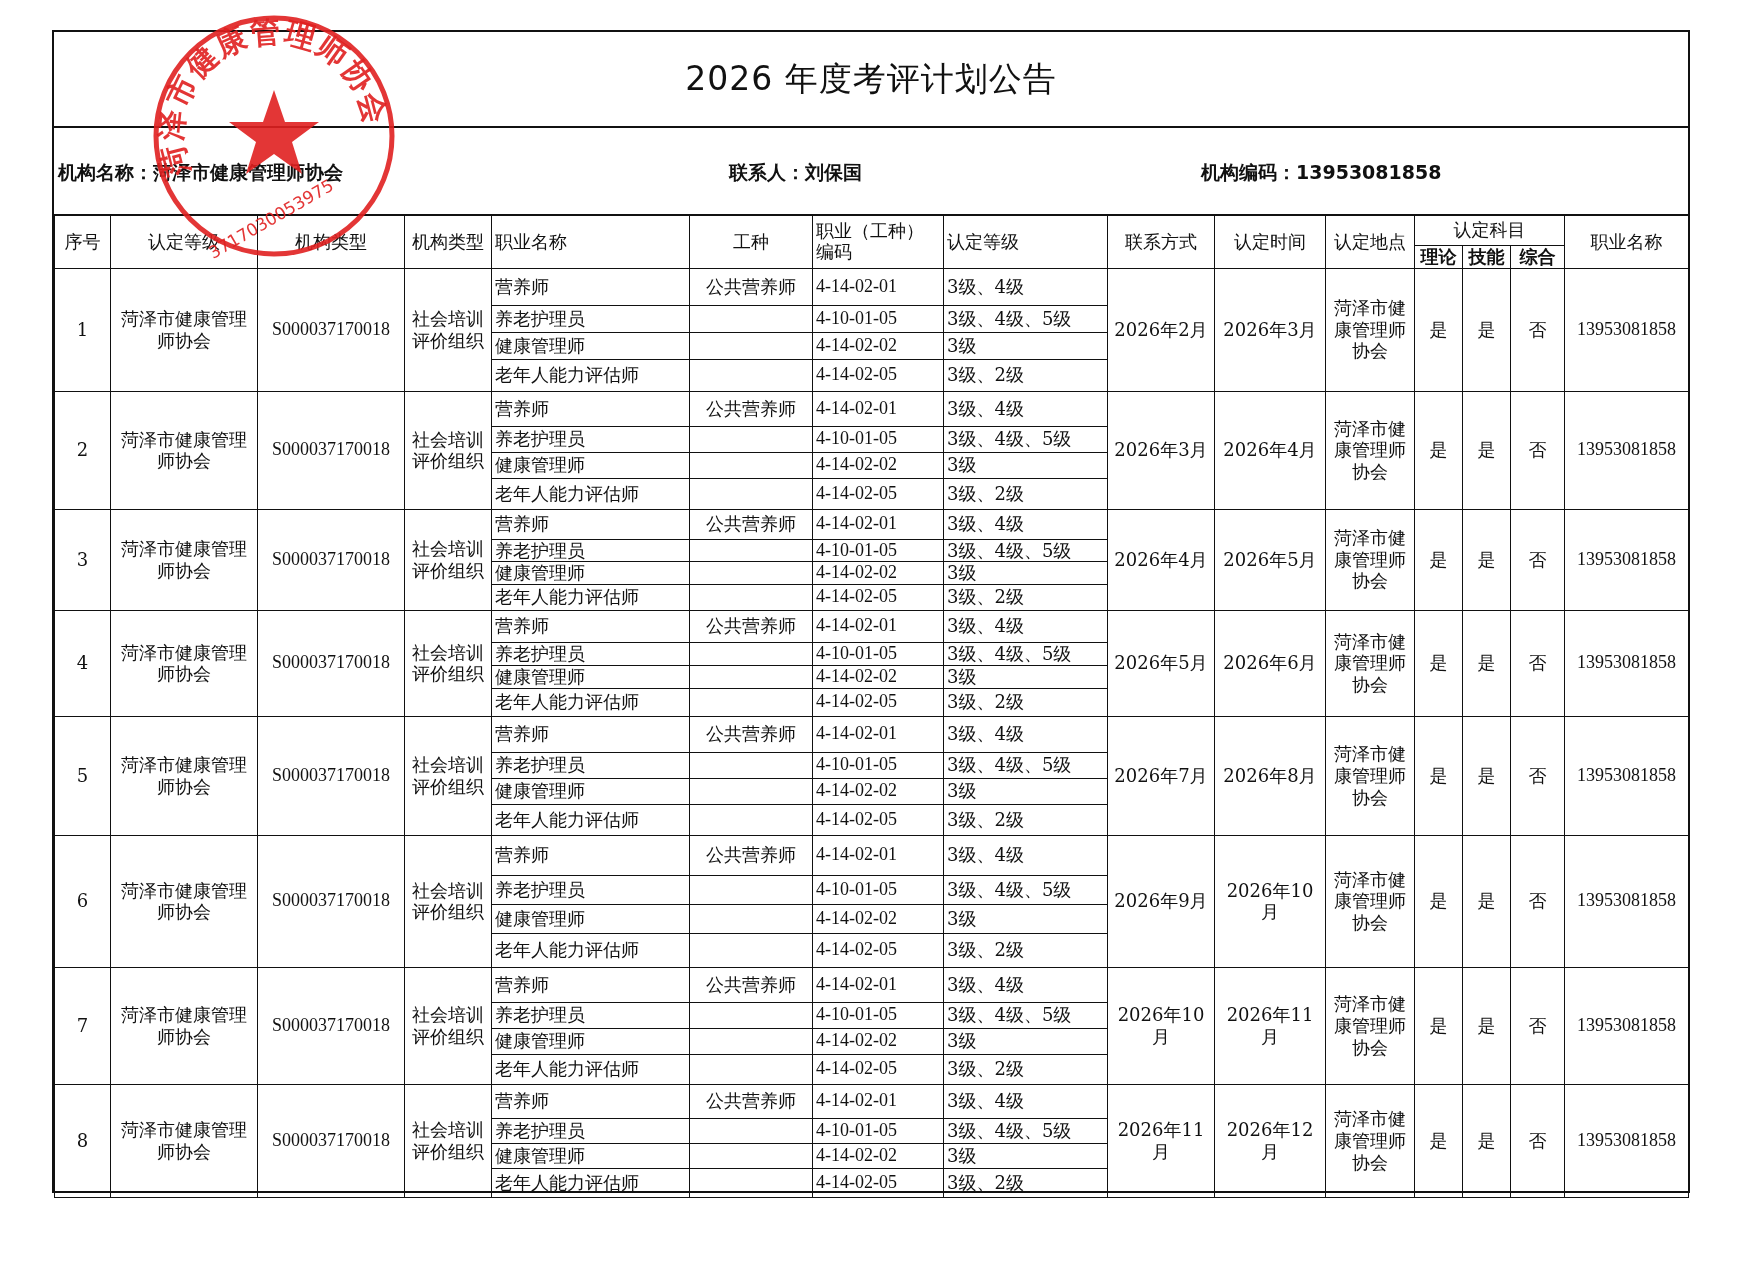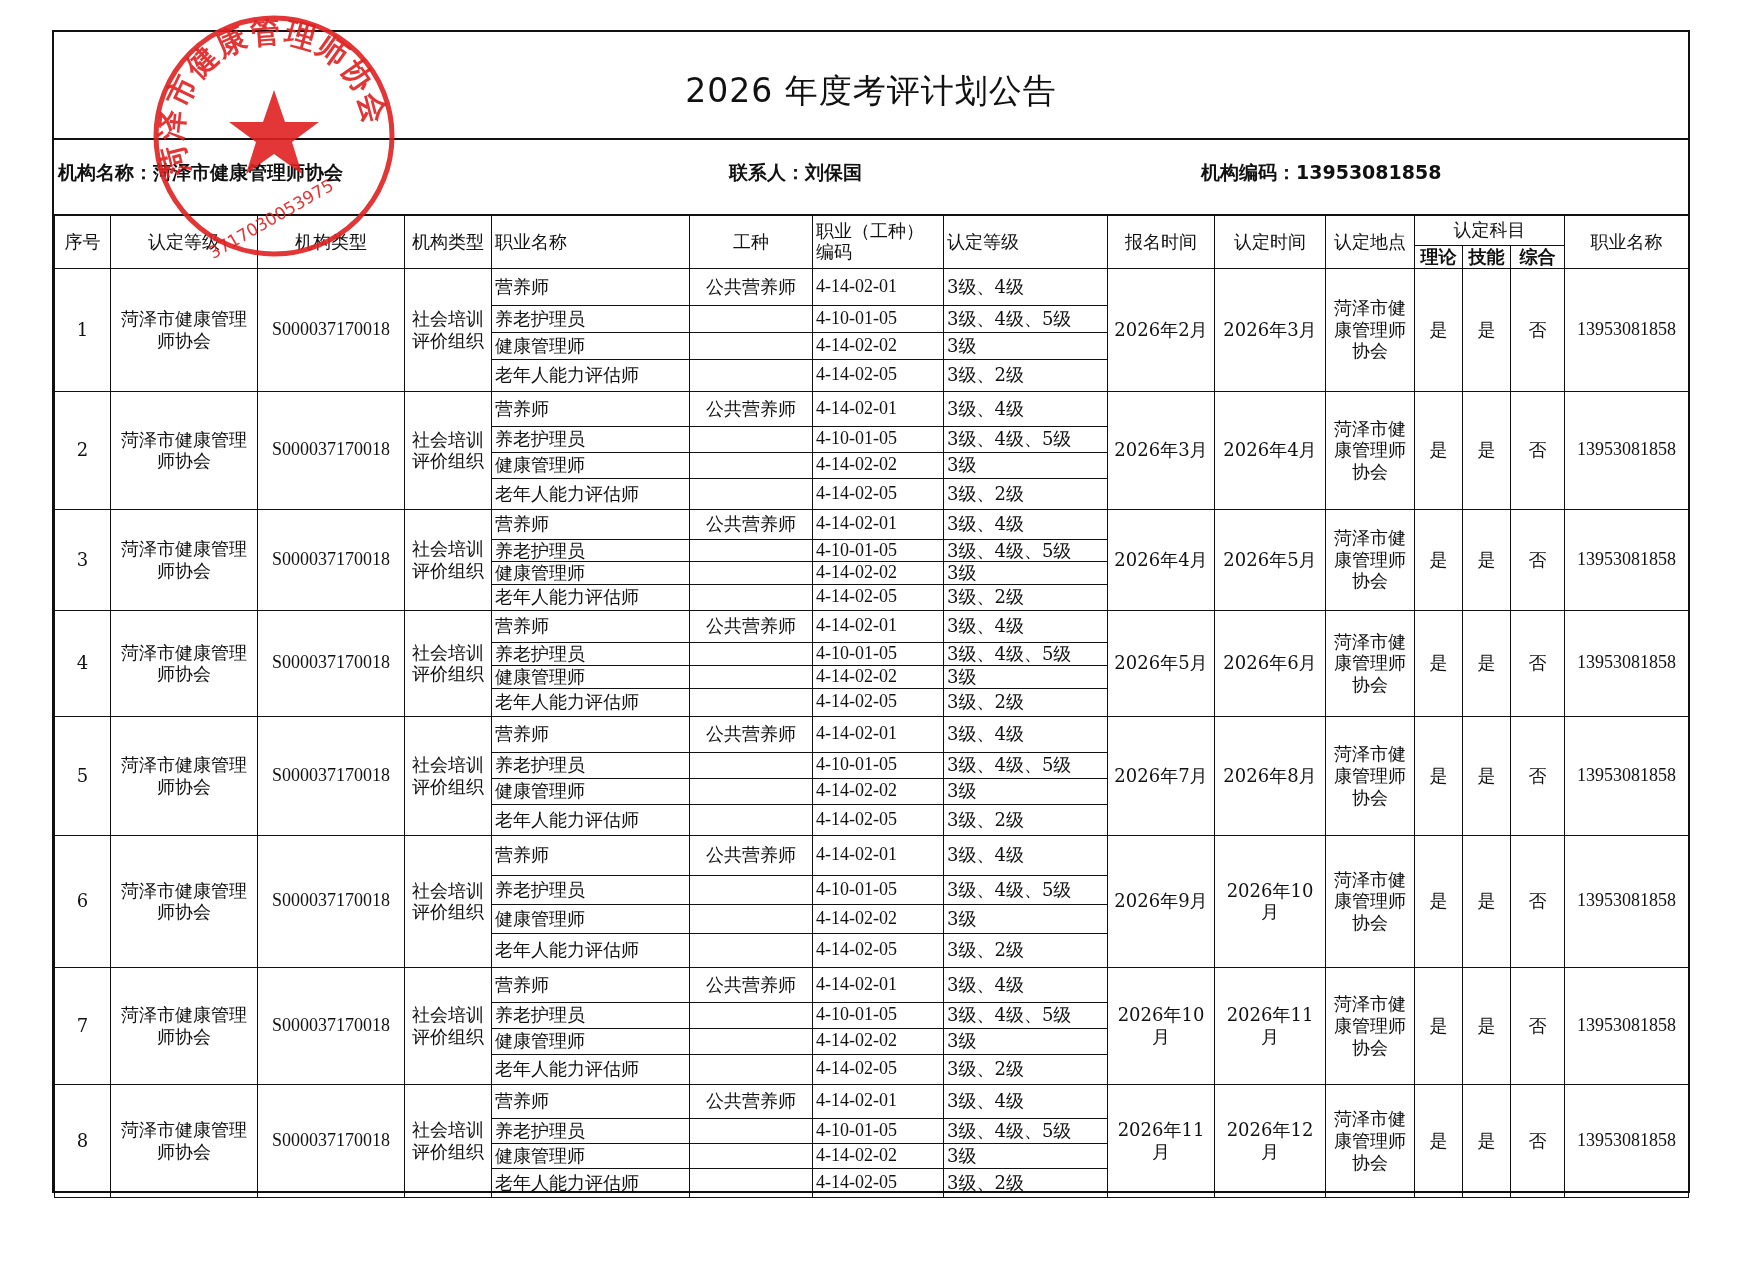--- a/index.html
+++ b/index.html
@@ -1,20 +1,20 @@
 <!DOCTYPE html>
 <html><head>
 <meta charset="utf-8">
 <style>
   html, body { margin: 0; padding: 0; background: #ffffff; }
   body { width: 1753px; height: 1279px; position: relative; overflow: hidden;
          font-family: "DejaVu Serif", "Liberation Serif", serif; color: #111; }
   .sheet { position: absolute; left: 52px; top: 30px; width: 1638px; height: 1163px;
            border: 2px solid #111; box-sizing: border-box; }
-  .title-row { position: absolute; left: 0; top: 12px; width: 100%; height: 94px;
+  .title-row { position: absolute; left: 0; top: 0; width: 100%; height: 94px;
                border-bottom: 2px solid #111; display: flex; align-items: center; justify-content: center; }
   .title { font-size: 33px; letter-spacing: 1px; font-family: "DejaVu Sans", sans-serif; }
   .info-row { position: absolute; left: 0; top: 94px; width: 100%; height: 88px; border-bottom: 2px solid #111; }
   .info { position: absolute; top: 34px; font-size: 19px; font-weight: bold; font-family: "DejaVu Sans", sans-serif; white-space: nowrap; }
   table.grid { position: absolute; left: 0; top: 182px; width: 1634px; border-collapse: collapse; table-layout: fixed; }
   table.grid td { border: 1.5px solid #111; padding: 0 3px; font-size: 18px; line-height: 1.2;
                   vertical-align: middle; overflow: hidden; white-space: nowrap; }
   table.grid td.c { text-align: center; }
   table.grid td.l { text-align: left; }
   table.grid td.wrap { white-space: normal; }
@@ -57,21 +57,21 @@
     <tbody id="tbody">
       <tr class="hdr" style="height:31px">
         <td class="c" rowspan="2">序号</td>
         <td class="c" rowspan="2">认定等级</td>
         <td class="c" rowspan="2">机构类型</td>
         <td class="c" rowspan="2">机构类型</td>
         <td class="l" rowspan="2">职业名称</td>
         <td class="c" rowspan="2">工种</td>
         <td class="l wrap" rowspan="2">职业（工种）编码</td>
         <td class="l" rowspan="2">认定等级</td>
-        <td class="c" rowspan="2">报名时间</td>
+        <td class="c" rowspan="2">联系方式</td>
         <td class="c" rowspan="2">认定时间</td>
         <td class="c" rowspan="2">认定地点</td>
         <td class="c" colspan="3">认定科目</td>
         <td class="c" rowspan="2">职业名称</td>
       </tr>
       <tr class="sub" style="height:22px">
         <td class="c">理论</td>
         <td class="c">技能</td>
         <td class="c">综合</td>
       </tr>

